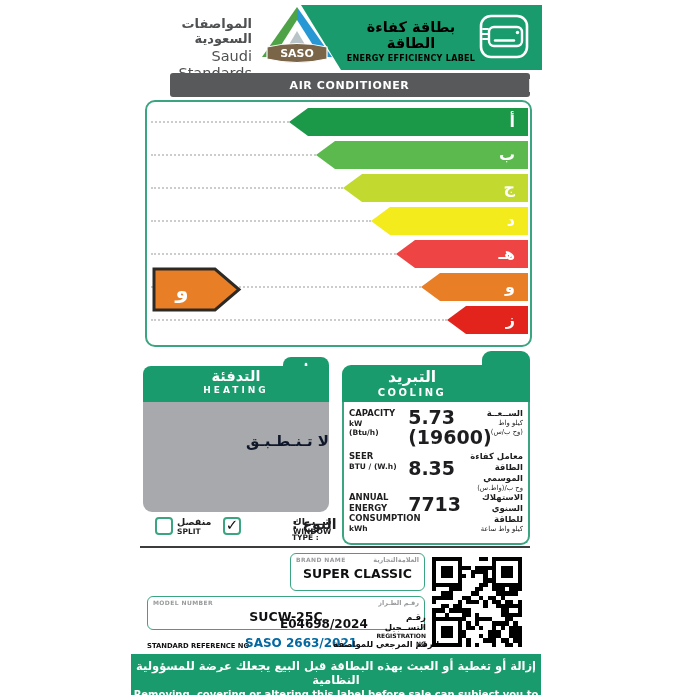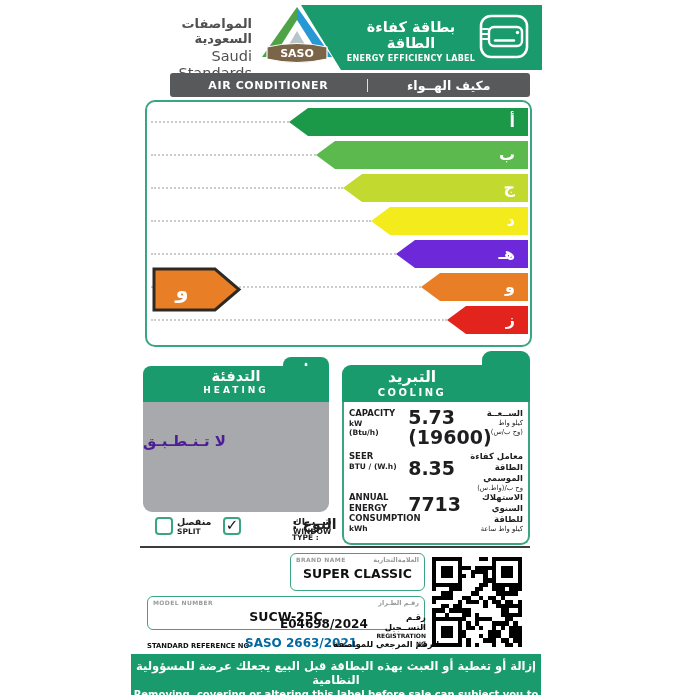--- a/index.html
+++ b/index.html
@@ -15,21 +15,21 @@
   .label{position:absolute;left:130px;top:5px;width:412px;height:690px;}
   .abs{position:absolute;}
 
   
   .std-block{left:4px;top:12px;width:118px;text-align:right;color:#4f5052;line-height:1.15;}
   .std-ar{font-size:13px;font-weight:bold;direction:rtl;}
   .std-en{font-size:14.5px;margin-top:1px;}
   .logo{left:124px;top:0px;width:86px;height:63px;z-index:3;}
   .banner{left:171px;top:0;width:241px;height:65px;background:var(--green);
           clip-path:polygon(0 0,100% 0,100% 100%,40px 100%);z-index:2;}
-  .banner-text{position:absolute;left:44px;top:14px;width:132px;text-align:center;color:#ffffff;}
+  .banner-text{position:absolute;left:44px;top:14px;width:132px;text-align:center;color:#000000;}
   .banner-ar{font-size:14.5px;font-weight:bold;direction:rtl;}
   .banner-en{font-size:8px;margin-top:3px;letter-spacing:0.3px;font-weight:bold;white-space:nowrap;}
   .ac-icon{position:absolute;left:178px;top:9px;}
 
   
   .product-bar{left:40px;top:68px;width:360px;height:24px;background:var(--bar-gray);
                border-radius:3px;display:flex;align-items:center;color:#fff;}
   .pb-en{flex:1.15;text-align:center;font-size:11px;font-weight:bold;letter-spacing:0.6px;}
   .pb-sep{width:1px;height:13px;background:rgba(255,255,255,0.8);}
   .pb-ar{flex:0.95;text-align:center;font-size:12.5px;font-weight:bold;direction:rtl;}
@@ -47,21 +47,21 @@
 
   
   .heat{left:13px;top:346px;width:186px;height:161px;}
   .heat-tab{position:absolute;right:0;top:6px;width:46px;height:45px;background:var(--green);border-radius:8px 8px 0 0;}
   .heat-head{position:absolute;left:0;top:15px;width:100%;height:36px;background:var(--green);
              border-radius:8px 8px 0 0;text-align:center;color:#fff;}
   .heat-head .h-ar{font-size:14.5px;font-weight:bold;margin-top:2px;direction:rtl;}
   .heat-head .h-en{font-size:9px;font-weight:bold;letter-spacing:3px;margin-top:1px;}
   .sun{position:absolute;right:7px;top:9px;}
   .heat-body{position:absolute;left:0;top:51px;width:100%;height:110px;background:var(--na-gray);
-             border-radius:0 0 9px 9px;text-align:left;color:#4c1d95;}
+             border-radius:0 0 9px 9px;text-align:right;color:#0f172a;}
   .na-ar{font-size:15px;font-weight:bold;margin-top:30px;direction:rtl;}
   .na-en{font-size:10px;font-weight:bold;margin-top:13px;letter-spacing:0.5px;}
 
   
   .cool{left:212px;top:346px;width:188px;height:194px;}
   .cool-tab{position:absolute;right:0;top:0;width:48px;height:51px;background:var(--green);border-radius:9px 9px 0 0;}
   .cool-head{position:absolute;left:0;top:14px;width:100%;height:37px;background:var(--green);border-radius:9px 0 0 0;}
   .cool-title{position:absolute;left:0;top:3px;width:140px;text-align:center;color:#fff;}
   .ct-ar{font-size:15.5px;font-weight:bold;direction:rtl;}
   .ct-en{font-size:10px;font-weight:bold;letter-spacing:2.5px;margin-top:1px;}
@@ -153,21 +153,20 @@
         <circle cx="38.5" cy="18.5" r="1.7" fill="#ffffff"></circle>
         <line x1="4" y1="15" x2="9" y2="15" stroke="#ffffff" stroke-width="2" stroke-linecap="round"></line>
         <line x1="3" y1="20" x2="9" y2="20" stroke="#ffffff" stroke-width="2" stroke-linecap="round"></line>
         <line x1="4" y1="25" x2="9" y2="25" stroke="#ffffff" stroke-width="2" stroke-linecap="round"></line>
       </svg>
     </div>
 
     <div class="abs product-bar">
       <div class="pb-en">AIR CONDITIONER</div>
       <div class="pb-sep"></div>
-      <div class="pb-ar">مكيف الهــواء</div>
     </div>
 
     <div class="abs rating-box">
       <div class="rrow r0">
         <div class="leader"></div>
         <div class="arrow" style="width: 239px; background: rgb(27, 153, 73);">
             <span>أ</span>
           </div>
       </div>
       <div class="rrow r1">
@@ -183,21 +182,21 @@
           </div>
       </div>
       <div class="rrow r3">
         <div class="leader"></div>
         <div class="arrow" style="width: 157px; background: rgb(244, 235, 29);">
             <span>د</span>
           </div>
       </div>
       <div class="rrow r4">
         <div class="leader"></div>
-        <div class="arrow" style="width: 132px; background: #6d28d9;">
+        <div class="arrow" style="width: 132px; background: #ef4444;">
             <span>هـ</span>
           </div>
       </div>
       <div class="rrow r5">
         <div class="leader"></div>
         <div class="arrow" style="width: 107px; background: rgb(232, 127, 39);">
             <span>و</span>
           </div>
       </div>
       <div class="rrow r6">

